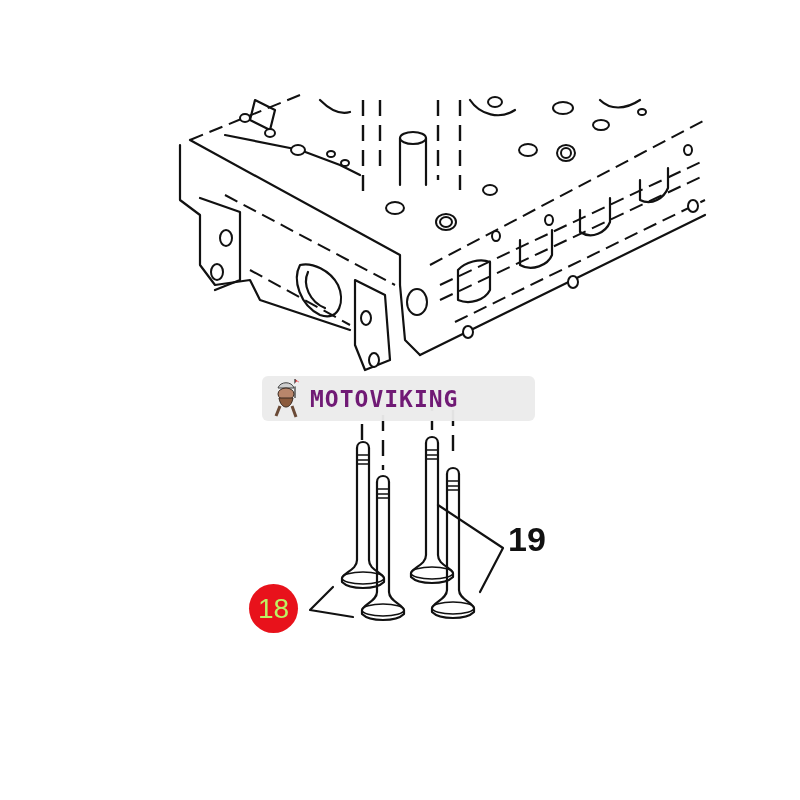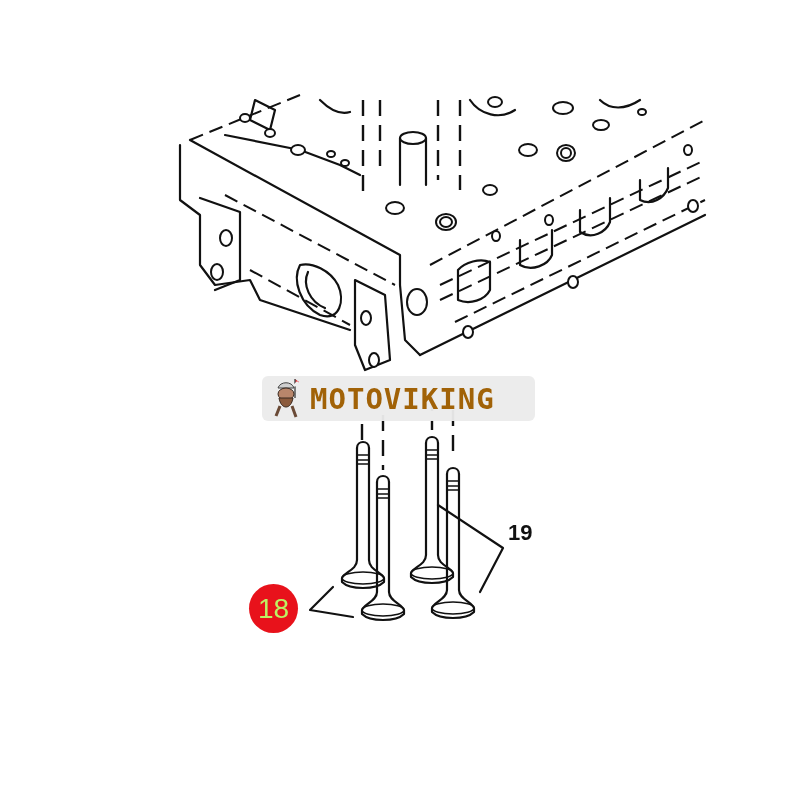--- a/index.html
+++ b/index.html
@@ -9,22 +9,22 @@
   .thin { fill: none; stroke: #111; stroke-width: 1.6; }
   .dash { fill: none; stroke: #111; stroke-width: 2; stroke-dasharray: 14 7; }
   .dashv { fill: none; stroke: #111; stroke-width: 2.4; stroke-dasharray: 16 9; }
   .hole { fill: #fff; stroke: #111; stroke-width: 2; }
   .watermark {
     position: absolute; left: 262px; top: 376px; width: 273px; height: 45px;
     background: rgba(235,235,235,0.96); border-radius: 6px;
     display: flex; align-items: center;
   }
   .viking { width: 40px; height: 45px; margin-left: 6px; }
-  .brand { font-family: "DejaVu Sans Mono", monospace; font-weight: bold; font-size: 29px; letter-spacing: 1px; color: #a16207; margin-left: 2px; }
-  .callout-19 { position: absolute; left: 508px; top: 520px; font-family: "Liberation Sans", sans-serif; font-weight: bold; font-size: 22px; color: #111; }
+  .brand { font-family: "DejaVu Sans Mono", monospace; font-weight: bold; font-size: 23px; letter-spacing: 1px; color: #701a75; margin-left: 2px; }
+  .callout-19 { position: absolute; left: 508px; top: 520px; font-family: "Liberation Sans", sans-serif; font-weight: bold; font-size: 34px; color: #111; }
   .callout-18 {
     position: absolute; left: 249px; top: 584px; width: 49px; height: 49px; border-radius: 50%;
     background: #e8121b; color: #bef264; font-family: "Liberation Sans", sans-serif; font-size: 28px;
     display: flex; align-items: center; justify-content: center;
   }
 </style>
 </head>
 <body>
 
 <svg id="diagram" viewBox="0 0 800 800" xmlns="http://www.w3.org/2000/svg">

